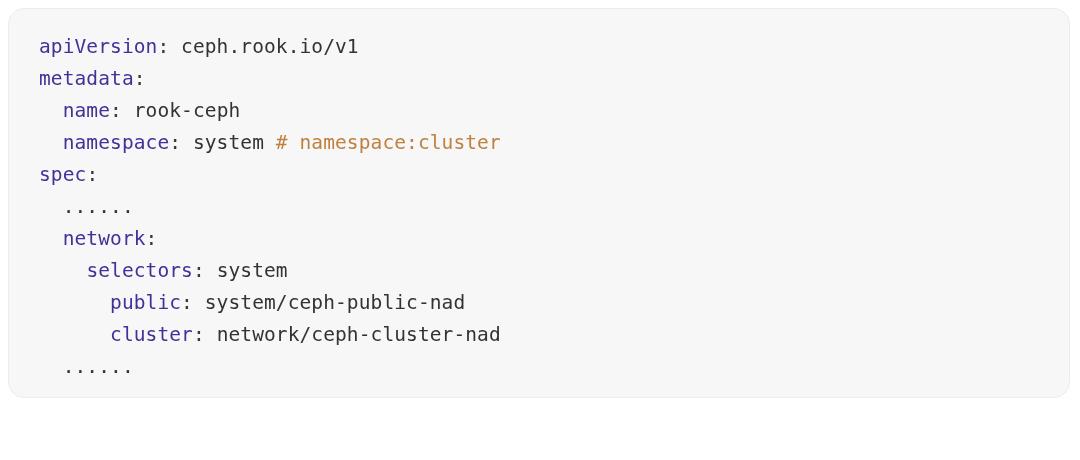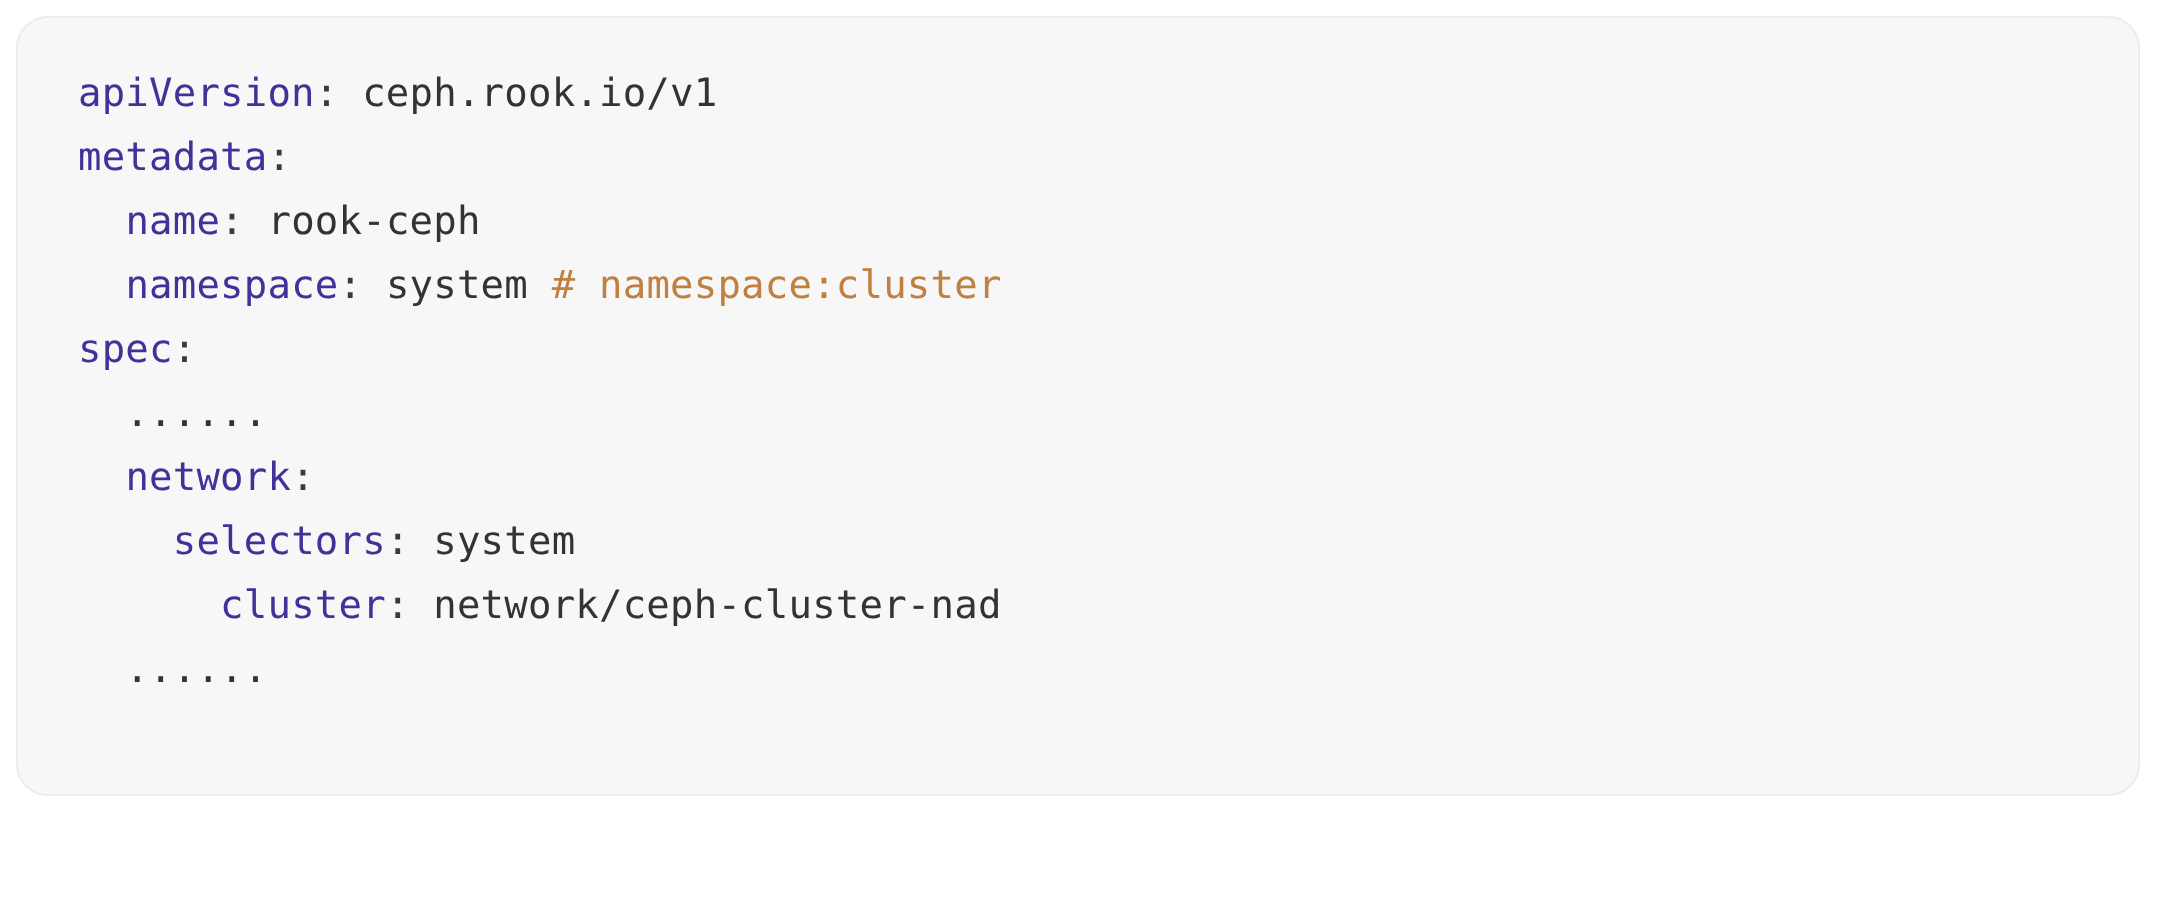--- a/index.html
+++ b/index.html
@@ -59,16 +59,17 @@
 <div id="code-card">
   <div class="code-body">
       <div class="code-line"><span class="tok tok-key">apiVersion</span><span class="tok tok-punct">: </span><span class="tok tok-value">ceph.rook.io/v1</span></div>
       <div class="code-line"><span class="tok tok-key">metadata</span><span class="tok tok-punct">:</span></div>
       <div class="code-line"><span class="tok tok-indent">  </span><span class="tok tok-key">name</span><span class="tok tok-punct">: </span><span class="tok tok-value">rook-ceph</span></div>
       <div class="code-line"><span class="tok tok-indent">  </span><span class="tok tok-key">namespace</span><span class="tok tok-punct">: </span><span class="tok tok-value">system </span><span class="tok tok-comment"># namespace:cluster</span></div>
       <div class="code-line"><span class="tok tok-key">spec</span><span class="tok tok-punct">:</span></div>
       <div class="code-line"><span class="tok tok-indent">  </span><span class="tok tok-ellipsis">......</span></div>
       <div class="code-line"><span class="tok tok-indent">  </span><span class="tok tok-key">network</span><span class="tok tok-punct">:</span></div>
       <div class="code-line"><span class="tok tok-indent">    </span><span class="tok tok-key">selectors</span><span class="tok tok-punct">: </span><span class="tok tok-value">system</span></div>
+      <div class="code-line"><span class="tok tok-indent">      </span><span class="tok tok-key">public</span><span class="tok tok-punct">: </span><span class="tok tok-value">system/ceph-public-nad</span></div>
       <div class="code-line"><span class="tok tok-indent">      </span><span class="tok tok-key">cluster</span><span class="tok tok-punct">: </span><span class="tok tok-value">network/ceph-cluster-nad</span></div>
       <div class="code-line"><span class="tok tok-indent">  </span><span class="tok tok-ellipsis">......</span></div>
     </div>
 </div>
 
 </body></html>

